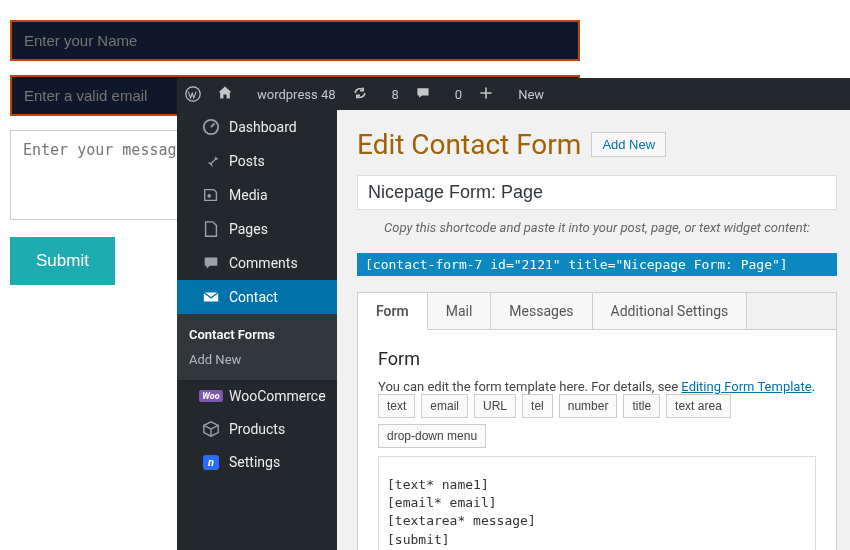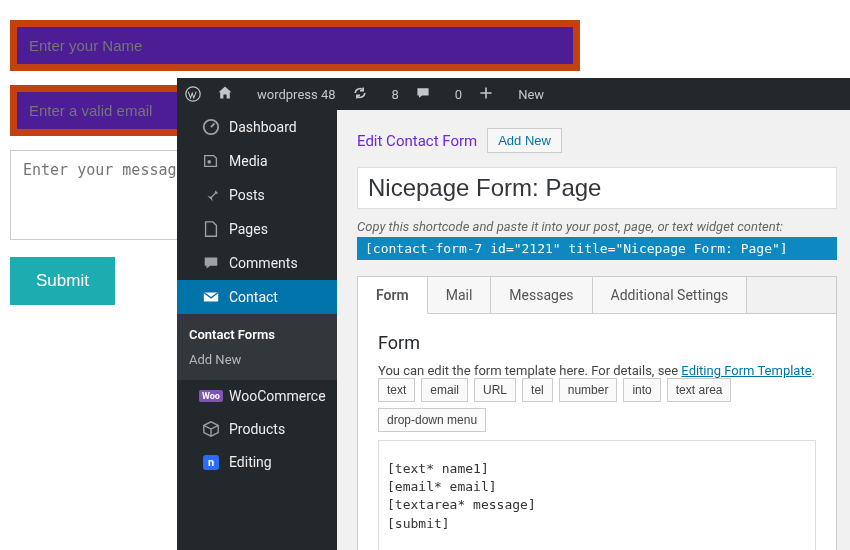--- a/index.html
+++ b/index.html
@@ -1,52 +1,52 @@
 <!DOCTYPE html>
 <html><head>
 <meta charset="utf-8">
 <style>
   * { box-sizing: border-box; margin: 0; padding: 0; }
   body { font-family: -apple-system, BlinkMacSystemFont, "Segoe UI", Roboto, sans-serif; font-size: 13px; color: #333; background: #fff; width: 850px; height: 550px; position: relative; overflow: hidden; }
 
   
   .bg-form { position: absolute; left: 10px; top: 20px; width: 570px; }
-  .bg-input { width: 100%; border: 7px solid #c2410c; padding: 10px 12px; font-size: 15px; color: #888; margin-bottom: 14px; background: #4c1d95; }
+  .bg-input { width: 100%; border: 2px solid #c2410c; padding: 10px 12px; font-size: 15px; color: #888; margin-bottom: 14px; background: #0f172a; }
   .bg-textarea { width: 100%; height: 90px; border: 1px solid #ccc; padding: 10px 12px; font-size: 15px; color: #888; margin-bottom: 14px; resize: none; background: #fff; }
   .bg-submit { background: #1dacb0; color: #fff; border: none; padding: 14px 26px; font-size: 17px; font-weight: 500; cursor: pointer; }
 
   
   .wp-admin { position: absolute; left: 177px; top: 78px; width: 680px; height: 472px; background: #f1f1f1; display: flex; flex-direction: column; font-size: 13px; }
 
   .adminbar { height: 32px; background: #23282d; color: #c3c7ca; display: flex; align-items: center; padding: 0 8px; gap: 16px; font-size: 13px; }
   .adminbar .item { display: flex; align-items: center; gap: 24px; cursor: pointer; }
 
   .wp-body { flex: 1; display: flex; overflow: hidden; }
 
   .wp-sidebar { width: 160px; background: #23282d; color: #eee; font-size: 14px; position: relative; }
   .wp-menu-item { display: flex; align-items: center; gap: 8px; padding: 8px 24px; cursor: pointer; color: #eee; position: relative; }
   .wp-menu-item.active { background: #0073aa; color: #fff; }
   .wp-menu-item.active::after { content: ""; position: absolute; right: -10px; top: 50%; transform: translateY(-50%); border: 10px solid transparent; border-right-color: #f1f1f1; }
-  .wp-menu-item .icon { width: 20px; display: inline-flex; justify-content: center; align-items: flex-start; }
+  .wp-menu-item .icon { width: 20px; display: inline-flex; justify-content: center; align-items: flex-start; font-style: italic; }
   .wp-menu-item svg { width: 18px; height: 18px; fill: #9ca2a7; }
   .wp-menu-item.active svg { fill: #fff; }
   .wp-submenu { background: #32373c; padding: 8px 0; }
   .wp-submenu .sub { padding: 5px 12px; font-size: 13px; color: #b4b9be; cursor: pointer; }
   .wp-submenu .sub.current { color: #fff; font-weight: 600; }
   .woo-badge { background: #7f54b3; color: #fff; font-size: 9px; padding: 1px 3px; border-radius: 2px; font-weight: 700; }
   .np-badge { background: #2b6cff; color: #fff; font-size: 11px; padding: 1px 5px; border-radius: 3px; font-weight: 700; }
 
   .wp-content { flex: 1; padding: 18px 20px; overflow: hidden; background: #f1f1f1; }
   .page-heading { display: flex; align-items: center; gap: 10px; margin-bottom: 14px; }
-  .page-heading h1 { font-size: 15px; font-weight: 400; color: #6d28d9; }
+  .page-heading h1 { font-size: 28px; font-weight: 400; color: #a16207; }
   .add-new-btn { border: 1px solid #ccc; background: #f7f7f7; color: #0073aa; padding: 4px 10px; font-size: 13px; cursor: pointer; }
 
-  .title-input { width: 100%; border: 1px solid #ddd; background: #fff; padding: 6px 10px; font-size: 24px; color: #32373c; margin-bottom: 10px; }
-
-  .shortcode-label { font-style: italic; color: #666; font-size: 13px; margin-bottom: 3px; }
+  .title-input { width: 100%; border: 1px solid #ddd; background: #fff; padding: 6px 10px; font-size: 18px; color: #32373c; margin-bottom: 10px; }
+
+  .shortcode-label { font-style: italic; color: #666; font-size: 13px; margin-bottom: 18px; text-align: center; }
   .shortcode-box { background: #0d88c1; color: #fff; font-family: Consolas, monospace; font-size: 13px; padding: 4px 8px; margin-bottom: 16px; }
 
   .tabs-box { background: #fff; border: 1px solid #ccc; }
   .tab-row { display: flex; border-bottom: 1px solid #ccc; background: #f1f1f1; }
   .tab { padding: 10px 18px; font-size: 14px; color: #555; cursor: pointer; border-right: 1px solid #ccc; background: #f7f7f7; }
   .tab.active { background: #fff; font-weight: 600; border-bottom: 1px solid #fff; margin-bottom: -1px; border-top: none; }
   .tab-panel { padding: 18px 20px; }
   .tab-panel h2 { font-size: 18px; font-weight: 400; margin-bottom: 10px; color: #23282d; }
   .tab-panel .desc { font-size: 13px; color: #444; margin-bottom: 0; }
   .tab-panel .desc a { color: #0073aa; text-decoration: underline; }
@@ -106,33 +106,33 @@
             <svg viewBox="0 0 20 20">
               <circle cx="10" cy="10" r="8" fill="none" stroke="#9ca2a7" stroke-width="2"></circle>
               <path d="M10 10L14 6" stroke="#9ca2a7" stroke-width="2"></path>
             </svg>
           </span>
         <span>Dashboard</span>
       </div>
       <div class="wp-menu-item">
         <span class="icon">
             <svg viewBox="0 0 20 20">
+              <path d="M12 2l6 6-3 1-4 4 1 4-3-3-5 5 5-5-3-3 4 1 4-4 1-3z"></path>
+            </svg>
+          </span>
+        <span>Posts</span>
+      </div>
+      <div class="wp-menu-item">
+        <span class="icon">
+            <svg viewBox="0 0 20 20">
               <path d="M3 4h10l3 3v9H3z" fill="none" stroke="#9ca2a7" stroke-width="1.5"></path>
               <circle cx="8" cy="11" r="2"></circle>
             </svg>
           </span>
         <span>Media</span>
-      </div>
-      <div class="wp-menu-item">
-        <span class="icon">
-            <svg viewBox="0 0 20 20">
-              <path d="M12 2l6 6-3 1-4 4 1 4-3-3-5 5 5-5-3-3 4 1 4-4 1-3z"></path>
-            </svg>
-          </span>
-        <span>Posts</span>
       </div>
       <div class="wp-menu-item">
         <span class="icon">
             <svg viewBox="0 0 20 20">
               <path d="M4 2h8l4 4v12H4z" fill="none" stroke="#9ca2a7" stroke-width="1.5"></path>
             </svg>
           </span>
         <span>Pages</span>
       </div>
       <div class="wp-menu-item">
@@ -168,21 +168,21 @@
               <path d="M2 6l8-4 8 4v8l-8 4-8-4z" fill="none" stroke="#9ca2a7" stroke-width="1.5"></path>
               <path d="M2 6l8 4 8-4M10 10v8" fill="none" stroke="#9ca2a7" stroke-width="1.5"></path>
             </svg>
           </span>
         <span>Products</span>
       </div>
       <div class="wp-menu-item">
         <span class="icon">
             <span class="np-badge">n</span>
           </span>
-        <span>Editing</span>
+        <span>Settings</span>
       </div>
     </div>
 
     <div class="wp-content">
       <div class="page-heading">
         <h1>Edit Contact Form</h1>
         <button class="add-new-btn">Add New</button>
       </div>
 
       <input class="title-input" value="Nicepage Form: Page" style="">
@@ -201,21 +201,21 @@
           <h2>Form</h2>
           <p class="desc">
             <span>You can edit the form template here. For details, see </span><a href="#">Editing Form Template</a><span>.</span>
           </p>
           <div class="tag-row">
             <button class="tag-btn">text</button>
             <button class="tag-btn">email</button>
             <button class="tag-btn">URL</button>
             <button class="tag-btn">tel</button>
             <button class="tag-btn">number</button>
-            <button class="tag-btn">into</button>
+            <button class="tag-btn">title</button>
             <button class="tag-btn">text area</button>
             <button class="tag-btn">drop-down menu</button>
           </div>
           <div class="tpl-area">[text* name1]
 [email* email]
 [textarea* message]
 [submit]</div>
         </div>
       </div>
     </div>

